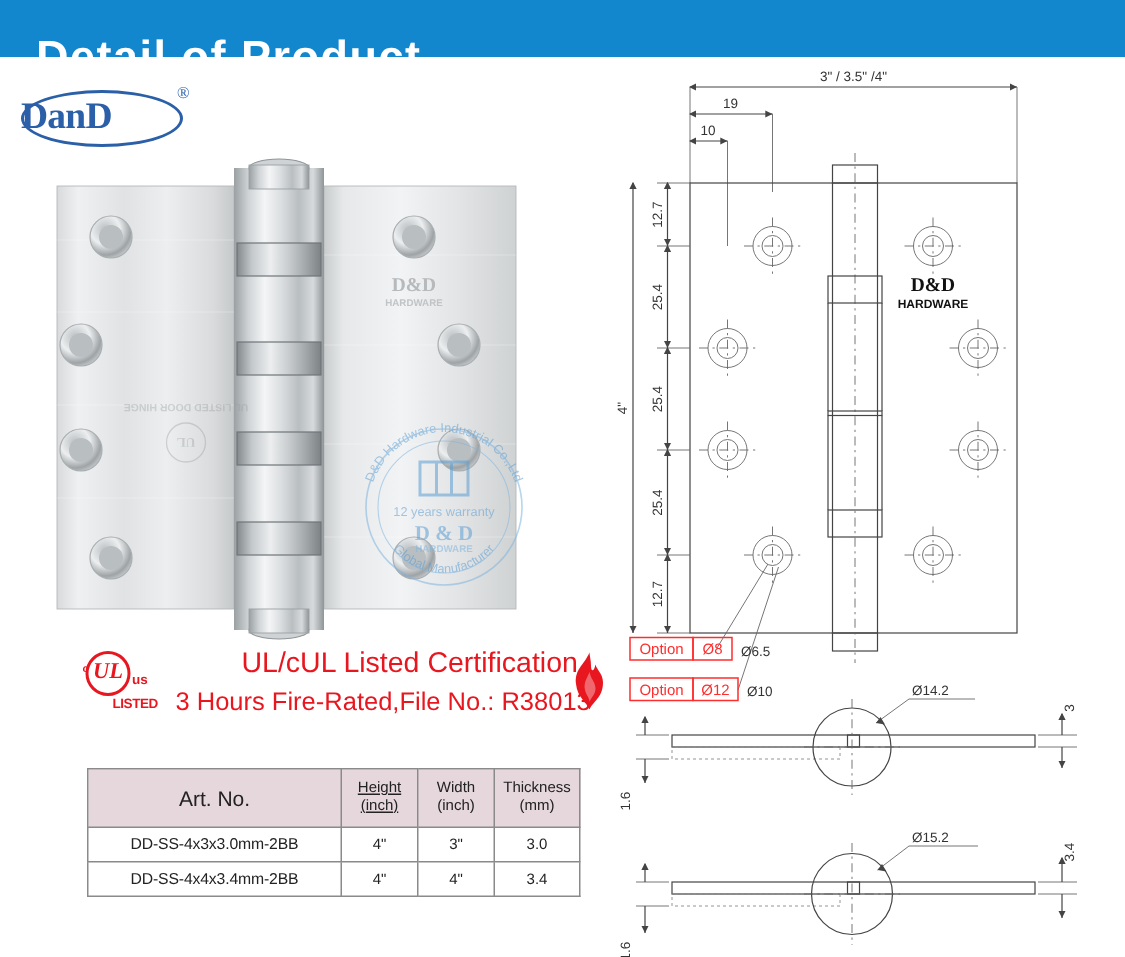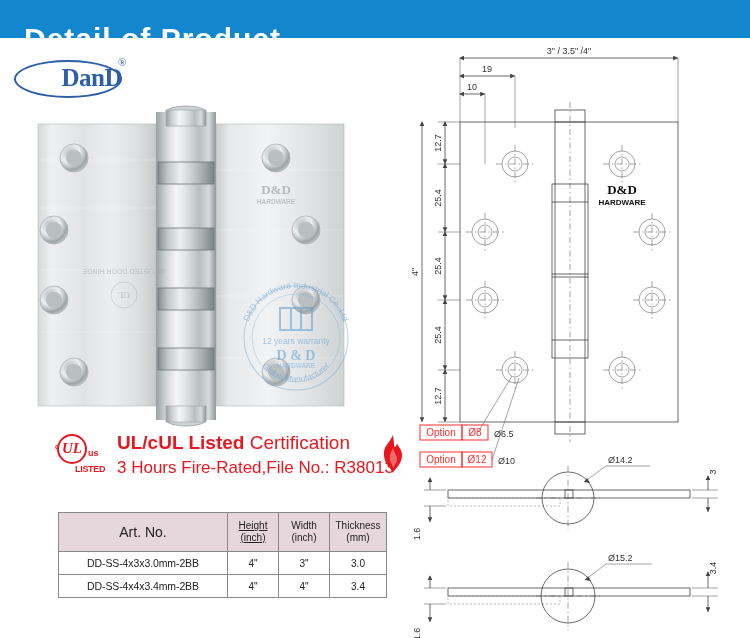--- a/index.html
+++ b/index.html
@@ -26,21 +26,21 @@
 
   
   #logo-block{position:absolute;left:14px;top:48px;width:130px;height:52px;}
   #logo-ellipse{
     position:absolute;left:0;top:12px;width:108px;height:38px;
     border:2px solid #2b5fa8;border-radius:50%;
     box-sizing:border-box;
   }
   #logo-text{
     position:absolute;left:0;top:12px;width:108px;height:38px;
-    line-height:36px;text-align:right;
+    line-height:36px;text-align:left;
     font-family:"Liberation Serif", serif;
     font-size:25px;font-weight:bold;color:#2b5fa8;
     letter-spacing:-0.5px;
   }
   #logo-reg{
     position:absolute;left:104px;top:8px;
     font-size:11px;color:#2b5fa8;font-family:"Liberation Serif",serif;
   }
 
   
@@ -59,21 +59,21 @@
     line-height:29px;text-align:center;
     font-family:"Liberation Serif",serif;
     font-size:15px;font-weight:bold;color:#e8171f;font-style:italic;
   }
   #ul-us{position:absolute;left:33px;top:14px;font-size:9px;color:#e8171f;font-weight:bold;text-align:right;}
   #ul-listed{position:absolute;left:-2px;top:30px;font-size:9px;color:#e8171f;font-weight:bold;letter-spacing:-0.3px;padding-left:22px;}
   #cert-line1{
     position:absolute;left:62px;top:0px;white-space:nowrap;
     font-size:19px;color:#e8171f;
   }
-  #cert-line1 b{font-weight:bold;}
+  #cert-line1 b{font-weight:normal;margin-left:44px;}
   #cert-line2{
     position:absolute;left:62px;top:26px;white-space:nowrap;
     font-size:17px;color:#e8171f;
   }
   #flame-icon{position:absolute;left:325px;top:2px;width:26px;height:40px;}
 
   
   #spec-table{
     position:absolute;left:58px;top:512px;
     border-collapse:collapse;

